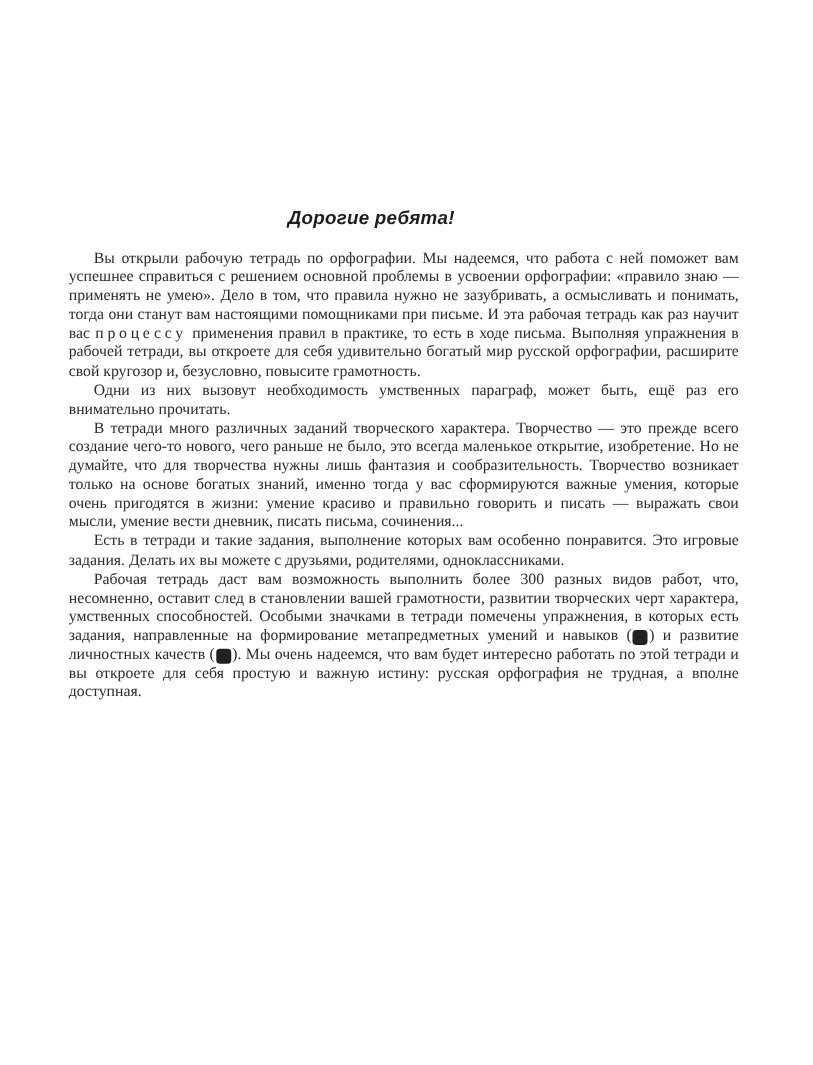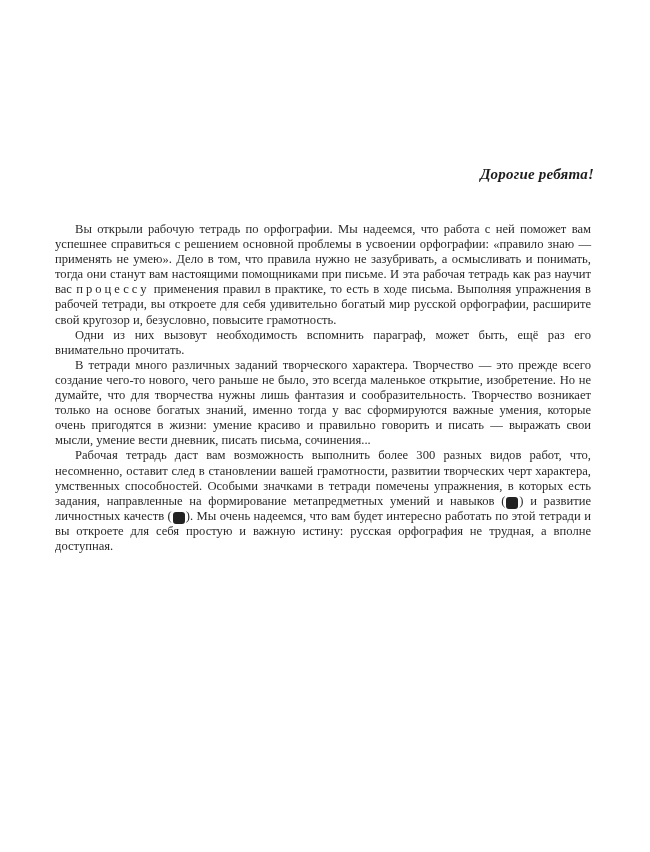--- a/index.html
+++ b/index.html
@@ -1,41 +1,42 @@
 <!DOCTYPE html>
 <html><head>
 <meta charset="utf-8">
 <style>
   html, body { margin: 0; padding: 0; background: #ffffff; }
   body { width: 650px; height: 852px; position: relative; overflow: hidden; }
   .page { position: absolute; left: 0; top: 0; width: 650px; height: 852px; background: #fff; }
   .title {
-    position: absolute; left: 0; top: 166px; width: 594px; text-align: right;
-    font-family: Liberation Serif, serif; font-weight: bold; font-style: italic;
+    position: absolute; left: 0; top: 166px; width: 594px; text-align: center;
+    font-family: Liberation Sans, sans-serif; font-weight: bold; font-style: italic;
     font-size: 15px; color: #1d1d1d; letter-spacing: 0.2px;
   }
   .body-text {
-    position: absolute; left: 55px; top: 222px; width: 536px;
+    position: absolute; left: 55px; top: 199px; width: 536px;
     font-family: "Liberation Serif", serif; font-size: 12.6px; line-height: 15.1px;
     color: #2a2a2a; text-align: justify;
   }
   .body-text p { margin: 0; text-indent: 20px; text-align: justify; }
   .spaced { letter-spacing: 3px; }
   .badge {
     display: inline-block; width: 12px; height: 12px; background: #222; color: #fff;
     border-radius: 3px; font-family: "Liberation Sans", sans-serif; font-style: italic;
     font-weight: bold; font-size: 9px; line-height: 12px; text-align: center;
     vertical-align: -1px; margin: 0 1px;
   }
 </style>
 </head>
 <body>
 
 <div class="page">
   <div class="title">Дорогие ребята!</div>
 
   <div class="body-text">
     <p><span>Вы открыли рабочую тетрадь по орфографии. Мы надеемся, что работа с ней поможет вам успешнее справиться с решением основной проблемы в усвоении орфографии: «правило знаю — применять не умею». Дело в том, что правила нужно не зазубривать, а осмысливать и понимать, тогда они станут вам настоящими помощниками при письме. И эта рабочая тетрадь как раз научит вас</span> <span class="spaced">процессу</span> <span>применения правил в практике, то есть в ходе письма. Выполняя упражнения в рабочей тетради, вы откроете для себя удивительно богатый мир русской орфографии, расширите свой кругозор и, безусловно, повысите грамотность.</span></p>
-    <p>Одни из них вызовут необходимость вспомнить параграф, может быть, ещё раз его внимательно прочитать.</p>
+    <p>Одни из них вызовут необходимость умственных параграф, может быть, ещё раз его внимательно прочитать.</p>
     <p>В тетради много различных заданий творческого характера. Творчество — это прежде всего создание чего-то нового, чего раньше не было, это всегда маленькое открытие, изобретение. Но не думайте, что для творчества нужны лишь фантазия и сообразительность. Творчество возникает только на основе богатых знаний, именно тогда у вас сформируются важные умения, которые очень пригодятся в жизни: умение красиво и правильно говорить и писать — выражать свои мысли, умение вести дневник, писать письма, сочинения...</p>
+    <p>Есть в тетради и такие задания, выполнение которых вам особенно понравится. Это игровые задания. Делать их вы можете с друзьями, родителями, одноклассниками.</p>
     <p><span>Рабочая тетрадь даст вам возможность выполнить более 300 разных видов работ, что, несомненно, оставит след в становлении вашей грамотности, развитии творческих черт характера, умственных способностей. Особыми значками в тетради помечены упражнения, в которых есть задания, направленные на формирование метапредметных умений и навыков (</span><span class="badge">М</span><span>) и развитие личностных качеств (</span><span class="badge">Л</span><span>). Мы очень надеемся, что вам будет интересно работать по этой тетради и вы откроете для себя простую и важную истину: русская орфография не трудная, а вполне доступная.</span></p>
   </div>
 </div>
 
 </body></html>

